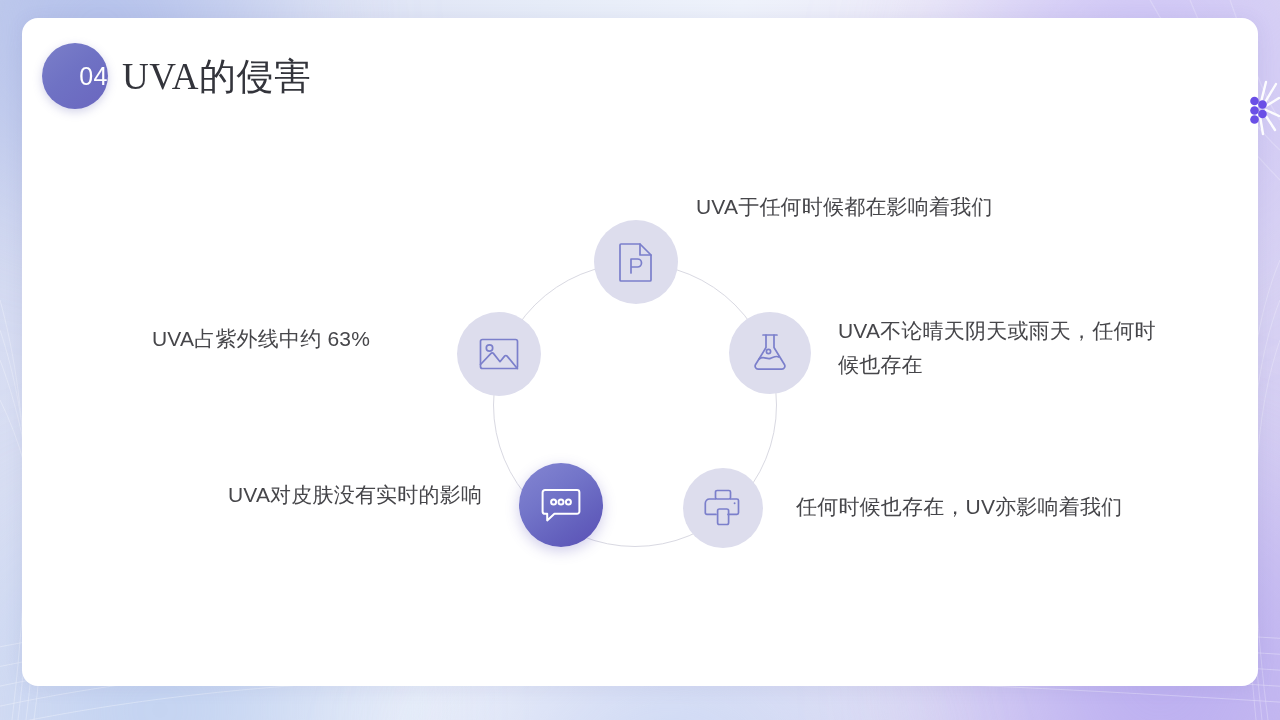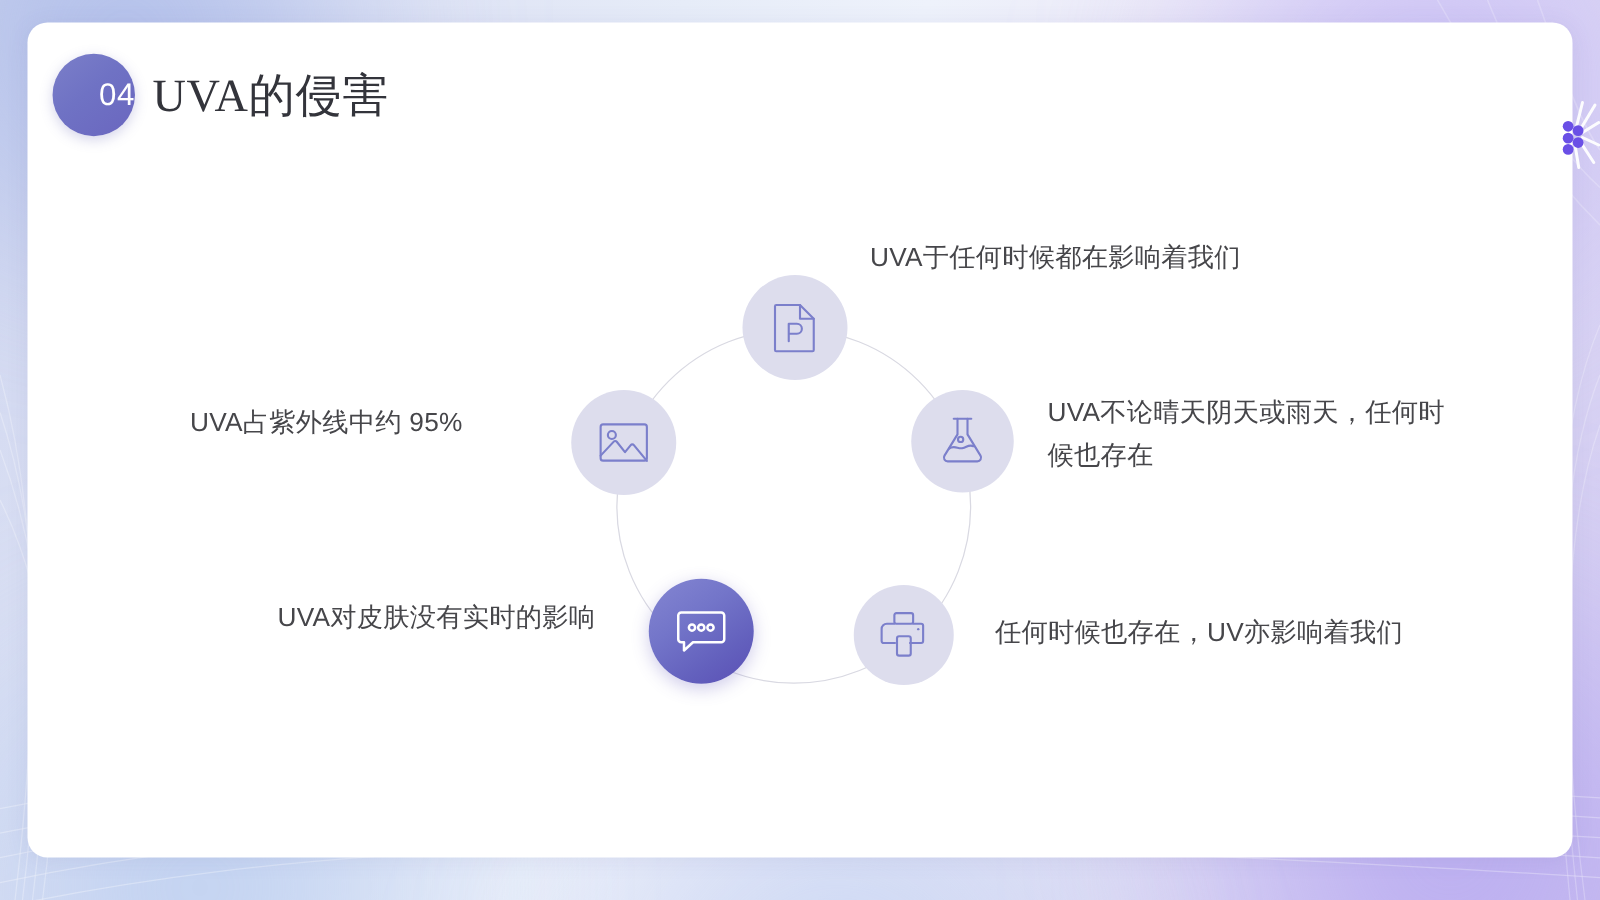--- a/index.html
+++ b/index.html
@@ -164,21 +164,21 @@
   .label {
     position: absolute;
     font-size: 21px;
     line-height: 1.62;
     color: #46464a;
     letter-spacing: .2px;
   }
   .label-1 { left: 696px; top: 190px; width: 340px; }
   .label-2 { left: 838px; top: 314px; width: 330px; }
   .label-3 { left: 796px; top: 490px; width: 350px; }
-  .label-4 { left: 222px; top: 478px; width: 266px; text-align: left; }
+  .label-4 { left: 222px; top: 478px; width: 266px; text-align: center; }
   .label-5 { left: 152px; top: 322px; width: 300px; }
 
   
   .deco-flower {
     position: absolute;
     right: 0px;
     top: 72px;
     width: 34px;
     height: 70px;
     pointer-events: none;
@@ -284,21 +284,21 @@
           <circle cx="11.5" cy="12" r="3.2"></circle>
           <path d="M2.5 28.5 l10.5 -11.2 a1.6 1.6 0 0 1 2.4 0.1 l6.6 8.3 l4.6 -5.6 a1.6 1.6 0 0 1 2.5 0 l10.4 12.6"></path>
         </svg>
       </span>
     </div>
 
     <div class="label label-2">UVA不论晴天阴天或雨天，任何时候也存在</div>
     <div class="label label-1">UVA于任何时候都在影响着我们</div>
     <div class="label label-3">任何时候也存在，UV亦影响着我们</div>
     <div class="label label-4">UVA对皮肤没有实时的影响</div>
-    <div class="label label-5">UVA占紫外线中约 95%</div>
+    <div class="label label-5">UVA占紫外线中约 63%</div>
   </div>
 
   <span class="deco-flower">
     <svg width="34" height="70" viewBox="0 0 34 70">
       <g stroke="#ffffff" stroke-width="2.4" stroke-linecap="round" opacity="0.95">
         <path d="M18 32 L30 12"></path>
         <path d="M20 34 L33 26"></path>
         <path d="M20 38 L33 44"></path>
         <path d="M18 41 L29 58"></path>
         <path d="M15 30 L20 10"></path>

